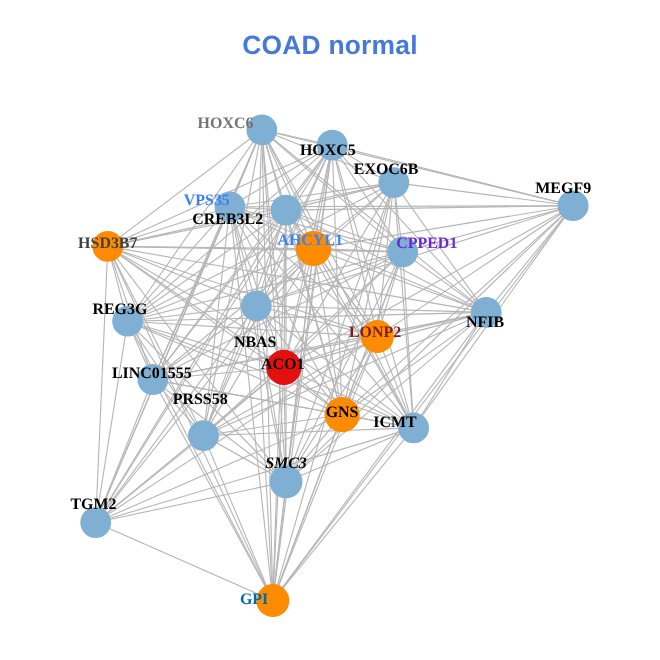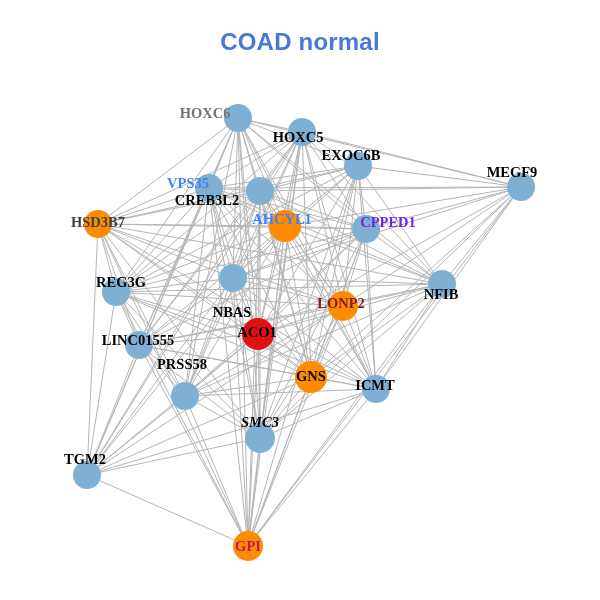--- a/index.html
+++ b/index.html
@@ -283,26 +283,26 @@
   <div id="labels">
       <div class="node-label" style="left: 205px; top: 113px; color: #737373;">HOXC6</div>
       <div class="node-label" style="left: 298px; top: 137px; color: rgb(0, 0, 0);">HOXC5</div>
       <div class="node-label" style="left: 351px; top: 155px; color: rgb(0, 0, 0);">EXOC6B</div>
       <div class="node-label" style="left: 512px; top: 172px; color: rgb(0, 0, 0);">MEGF9</div>
       <div class="node-label" style="left: 188px; top: 183px; color: #3b82f6;">VPS35</div>
       <div class="node-label" style="left: 207px; top: 200px; color: rgb(0, 0, 0); font-family: Liberation Serif, serif;">CREB3L2</div>
       <div class="node-label" style="left: 98px; top: 222px; color: #404040;">HSD3B7</div>
       <div class="node-label" style="left: 282px; top: 219px; color: #3b82f6;">AHCYL1</div>
       <div class="node-label" style="left: 366px; top: 222px; color: #6d28d9; margin-left: 22px;">CPPED1</div>
-      <div class="node-label" style="left: 109px; top: 282px; color: rgb(0, 0, 0); margin-left: 12px;">REG3G</div>
+      <div class="node-label" style="left: 109px; top: 282px; color: rgb(0, 0, 0);">REG3G</div>
       <div class="node-label" style="left: 232px; top: 269px; color: rgb(0, 0, 0); margin-top: 43px;">NBAS</div>
       <div class="node-label" style="left: 441px; top: 294px; color: rgb(0, 0, 0);">NFIB</div>
       <div class="node-label" style="left: 341px; top: 303px; color: #7f1d1d;">LONP2</div>
       <div class="node-label" style="left: 138px; top: 340px; color: rgb(0, 0, 0);">LINC01555</div>
       <div class="node-label" style="left: 257px; top: 332px; color: rgb(0, 0, 0);">ACO1</div>
       <div class="node-label" style="left: 311px; top: 376px; color: rgb(0, 0, 0);">GNS</div>
-      <div class="node-label" style="left: 375px; top: 385px; color: rgb(0, 0, 0);">ICMT</div>
+      <div class="node-label" style="left: 359px; top: 385px; color: rgb(0, 0, 0);">ICMT</div>
       <div class="node-label" style="left: 182px; top: 364px; color: rgb(0, 0, 0);">PRSS58</div>
       <div class="node-label" style="left: 260px; top: 422px; color: rgb(0, 0, 0); font-style: italic;">SMC3</div>
       <div class="node-label" style="left: 85px; top: 459px; color: rgb(0, 0, 0); text-align: right;">TGM2</div>
-      <div class="node-label" style="left: 248px; top: 546px; color: #be185d;">GPI</div>
+      <div class="node-label" style="left: 231px; top: 546px; color: #0369a1;">GPI</div>
     </div>
 </div>
 
 </body></html>

